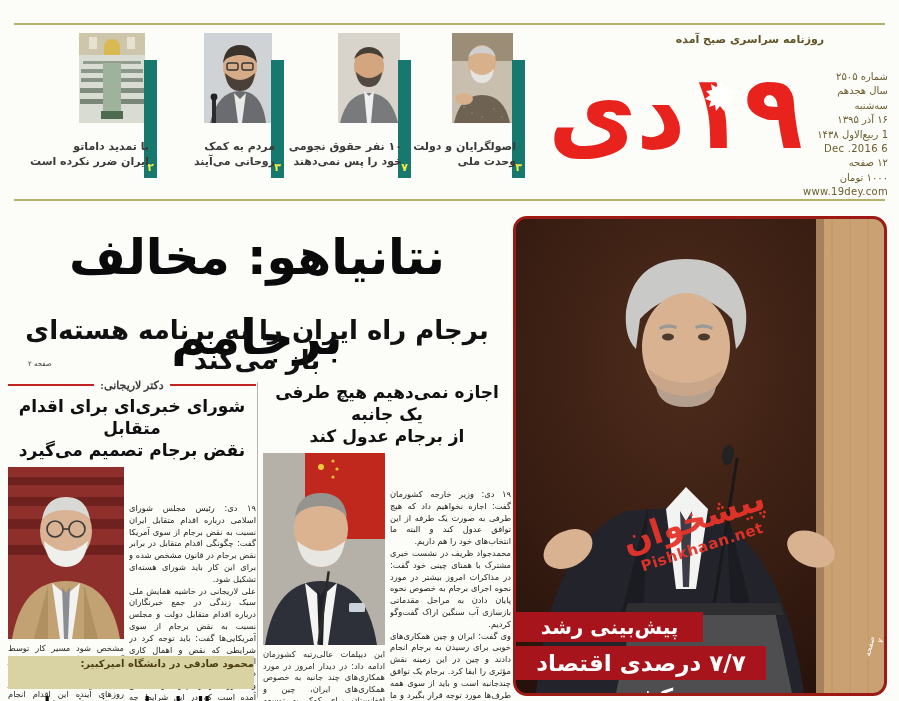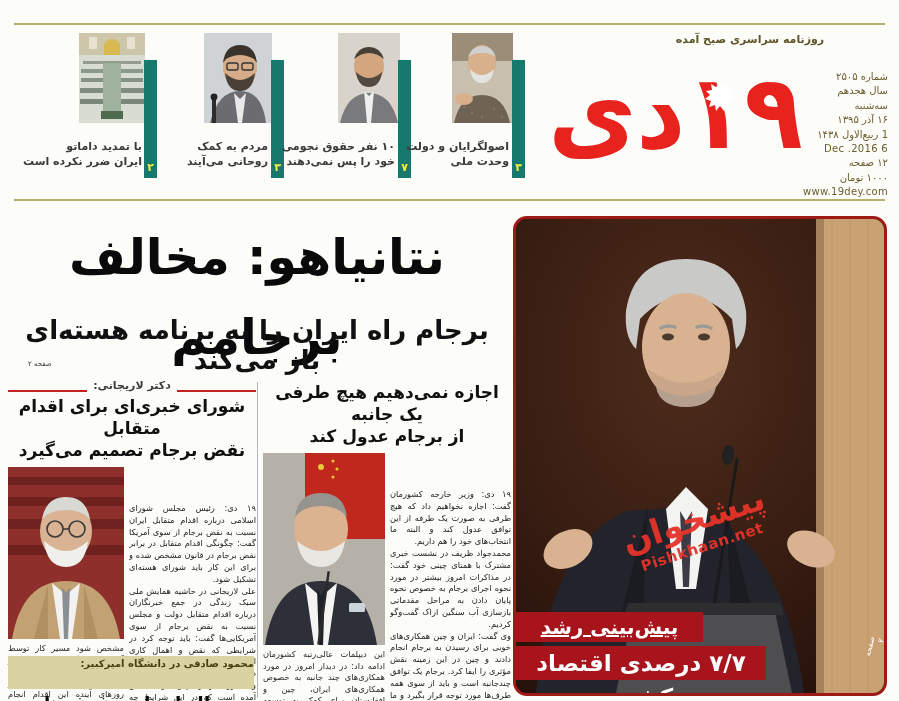--- a/index.html
+++ b/index.html
@@ -4,49 +4,49 @@
 <style>
   html,body{margin:0;padding:0;}
   body{font-family:"DejaVu Sans","Liberation Sans",sans-serif;background:#e9e9e9;}
   #page{position:relative;width:899px;height:701px;background:#fcfcf9;overflow:hidden;direction:rtl;margin:0 auto;}
   .abs{position:absolute;}
   .rule{position:absolute;left:14px;width:871px;height:2px;background:#b7b06a;}
   
   .brief-photo{position:absolute;top:33px;height:90px;overflow:hidden;background:#ddd;}
   .brief-bar{position:absolute;top:60px;width:13px;height:118px;background:#17796d;}
   .brief-num{position:absolute;bottom:4px;left:0;width:100%;text-align:center;color:#f7ec3f;font-size:11px;font-weight:bold;}
-  .brief-title{position:absolute;top:139px;width:120px;text-align:right;font-size:11px;font-weight:bold;color:#3a3a3a;line-height:15px;}
+  .brief-title{position:absolute;top:139px;width:120px;text-align:right;font-size:11px;font-weight:bold;color:#3a3a3a;line-height:15px;margin-left:7px;}
   
   .tagline{position:absolute;left:655px;top:33px;width:190px;text-align:center;font-size:11px;font-weight:bold;color:#5f5428;}
   .logo{position:absolute;left:548px;top:22px;width:255px;height:175px;text-align:center;font-size:96px;font-weight:bold;color:#e8231e;line-height:180px;transform:scaleY(1.08);}
   .fist{position:absolute;left:704px;top:78px;width:34px;height:34px;}
   .mast-info{position:absolute;left:788px;top:70px;width:100px;text-align:right;font-size:10px;line-height:14.4px;color:#6b5c2e;}
   .mast-info .en{font-size:10px;letter-spacing:.3px;}
   
   .lead-h{position:absolute;left:6px;top:218px;width:502px;text-align:center;font-size:49px;font-weight:bold;color:#0a0a0a;letter-spacing:-1px;line-height:80px;}
   .lead-sub{position:absolute;left:6px;top:315px;width:502px;text-align:center;font-size:26px;font-weight:bold;color:#111;}
   .lead-pref{position:absolute;left:28px;top:360px;font-size:7px;color:#333;}
   
   .article{position:absolute;top:378px;}
-  .kicker{display:flex;align-items:flex-end;gap:6px;height:14px;}
+  .kicker{display:flex;align-items:center;gap:6px;height:14px;font-family:Liberation Serif, serif;}
   .kicker .kline{flex:1;height:2px;background:#c32222;}
   .kicker .ktext{font-size:11px;font-weight:bold;color:#3b3b3b;white-space:nowrap;}
   .art-h{margin-top:3px;text-align:center;font-size:17px;font-weight:bold;color:#101010;line-height:22px;}
   .art-row{display:flex;margin-top:6px;gap:5px;}
   .art-body{font-size:8.3px;line-height:11.8px;text-align:justify;color:#222;white-space:pre-line;overflow:hidden;margin-top:36px;}
   .art-photo{overflow:hidden;background:#ccc;flex:none;}
   .art-caption{margin-top:4px;font-size:8.3px;line-height:11.5px;text-align:justify;color:#2a2a2a;white-space:pre-line;}
   .vdiv{position:absolute;left:257px;top:382px;width:1px;height:316px;background:#b5b5b5;}
   
   .bl-kicker{height:33px;background:#d9d2a2;text-align:right;font-size:10px;font-weight:bold;color:#4a3f12;line-height:15px;}
   .bl-h{margin-top:4px;text-align:center;font-size:18.5px;font-weight:bold;color:#0c0c0c;}
   
   .main-photo{position:absolute;left:513px;top:216px;width:374px;height:480px;border:3px solid #9e1a14;border-radius:14px;box-sizing:border-box;overflow:hidden;background:#32190f;}
   .band{position:absolute;left:0;background:#a8141c;color:#fff;font-weight:bold;text-align:center;}
-  .band1{top:393px;width:187px;height:30px;font-size:20px;line-height:30px;text-decoration:underline;}
+  .band1{top:393px;width:187px;height:30px;font-size:20px;line-height:30px;}
   .band2{top:427px;width:250px;height:34px;font-size:23px;line-height:34px;}
   .wmark{position:absolute;left:80px;top:280px;width:200px;text-align:center;transform:rotate(-18deg);color:#e5332a;opacity:.95;}
   .wmark .w1{font-size:34px;font-weight:bold;}
   .wmark .w2{font-size:15px;font-weight:bold;letter-spacing:.5px;}
   .photo-pref{position:absolute;left:348px;top:420px;color:#fff;font-size:8px;font-style:italic;transform:rotate(-75deg);}
 </style>
 </head>
 <body>
 
 <div id="page">

